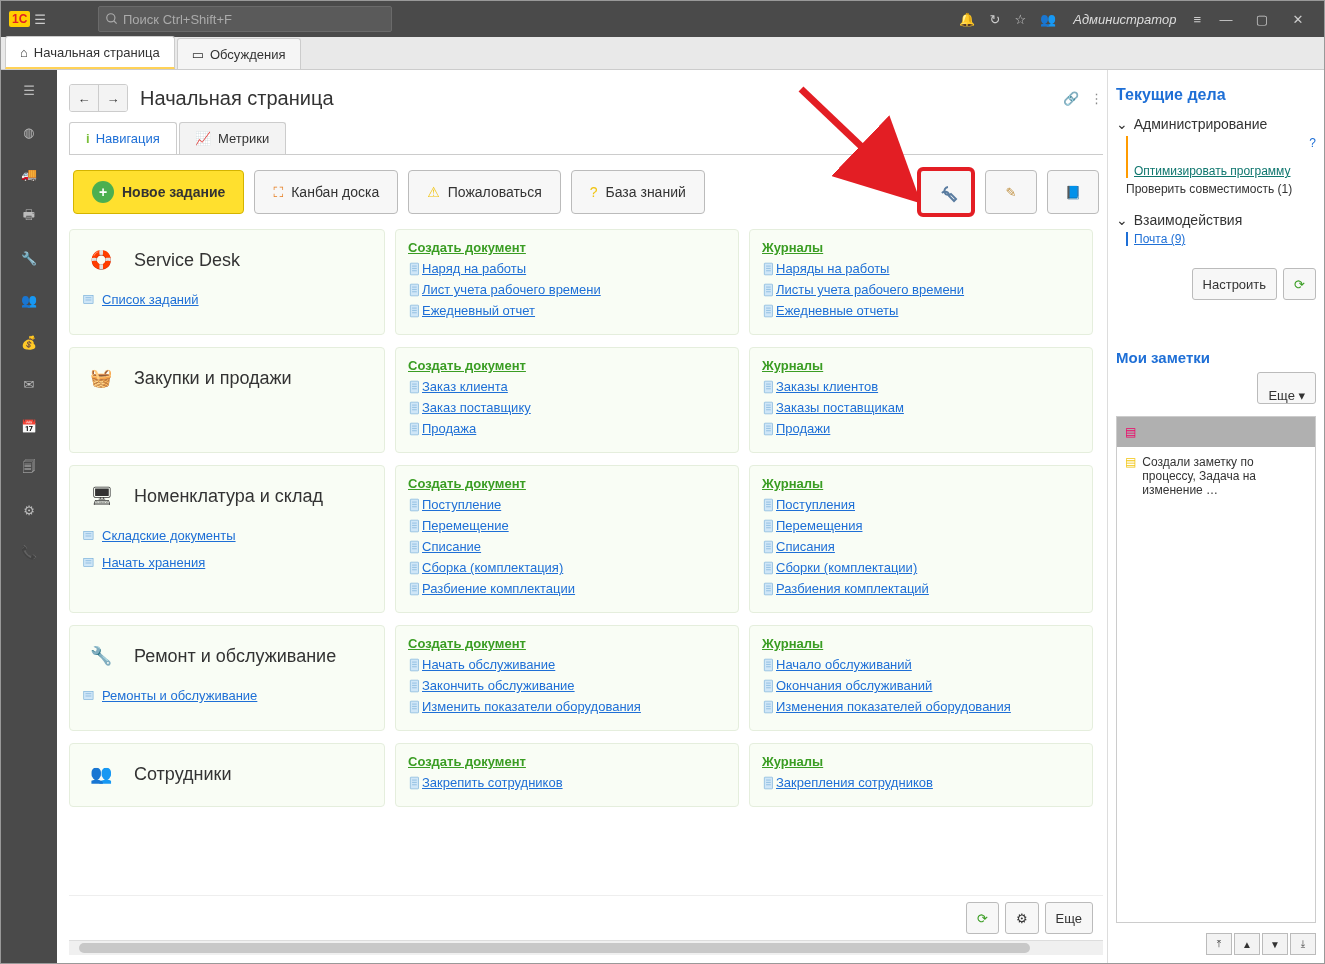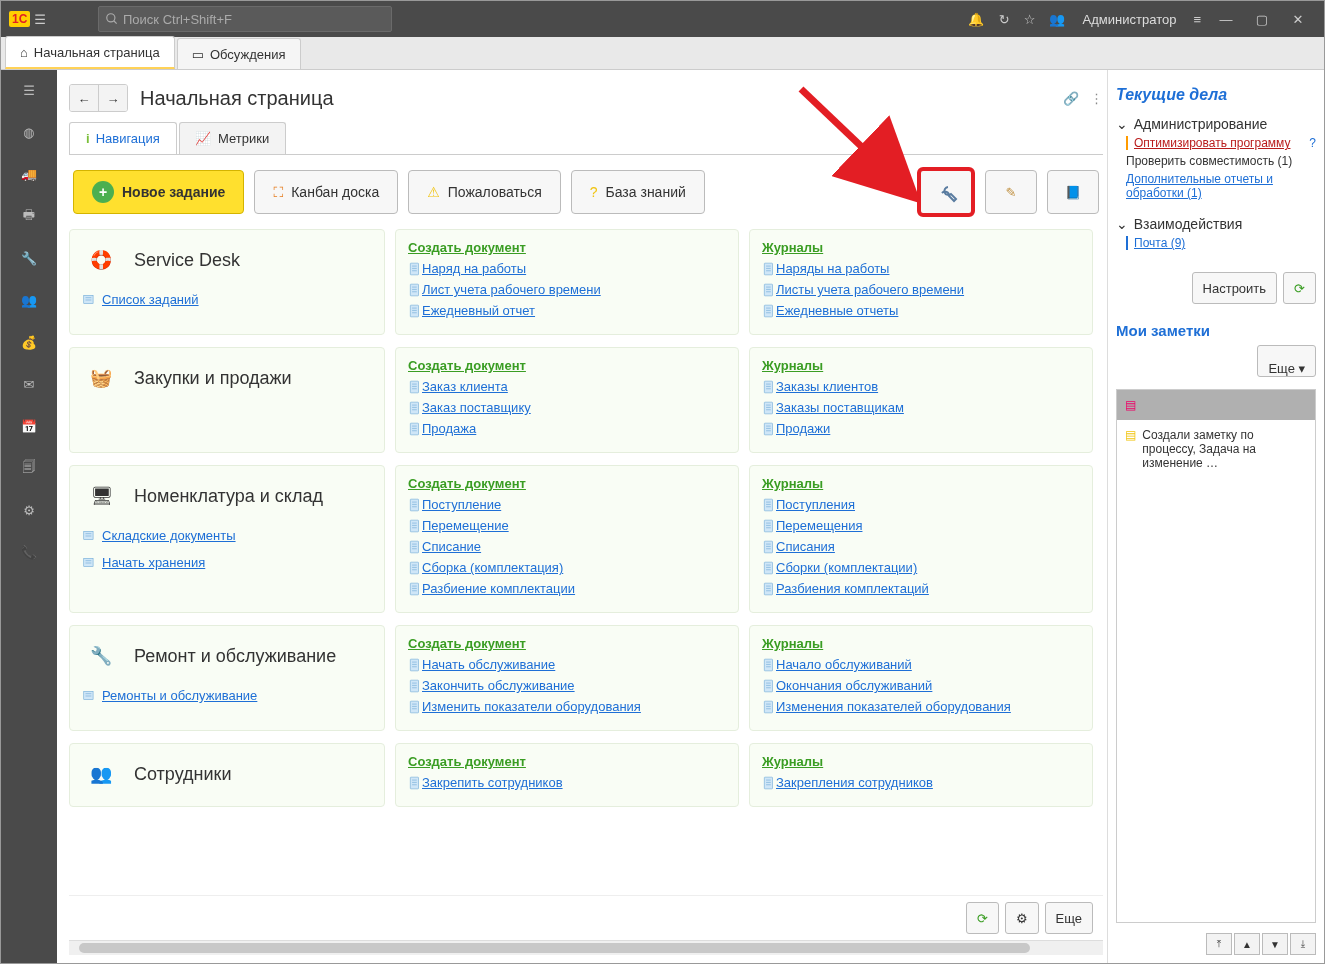--- a/index.html
+++ b/index.html
@@ -6,21 +6,21 @@
 .window{width:1325px;height:964px;border:1px solid #999;box-sizing:border-box;display:flex;flex-direction:column;position:relative;overflow:hidden;}
 
 .titlebar{height:36px;background:#4a4a4a;color:#ddd;display:flex;align-items:center;padding:0 8px;font-size:13px;}
 .titlebar .logo1c{color:#e31e24;background:#ffcf00;font-weight:bold;padding:1px 3px;border-radius:2px;margin-right:4px;font-size:12px;}
 .titlebar .ham{cursor:pointer;margin-right:12px;color:#ccc;}
 .titlebar .title{flex:0 0 auto;}
 .searchbox{margin-left:40px;width:280px;height:24px;background:#5a5a5a;border:1px solid #6a6a6a;border-radius:2px;display:flex;align-items:center;padding:0 6px;color:#aaa;}
 .searchbox svg{margin-right:4px;}
 .titlebar .spacer{flex:1;}
 .titlebar .ticon{margin:0 7px;color:#ccc;cursor:pointer;display:inline-flex;}
-.titlebar .user{margin:16px 10px;color:#ddd;}
+.titlebar .user{margin:16px 10px;color:#ddd;font-style:italic;}
 .winbtn{width:36px;height:36px;display:inline-flex;align-items:center;justify-content:center;color:#ccc;cursor:pointer;}
 
 .tabsrow{height:32px;background:#e9e9e9;border-bottom:1px solid #ccc;display:flex;align-items:flex-end;padding-left:4px;}
 .tab{height:30px;padding:0 14px;display:flex;align-items:center;gap:6px;border:1px solid #ccc;border-bottom:none;background:#f5f5f5;border-radius:3px 3px 0 0;margin-right:2px;cursor:pointer;}
 .tab.active{background:#fff;border-bottom:2px solid #ffd257;}
 
 .body{flex:1;display:flex;min-height:0;}
 .sidebar{width:56px;background:#4a4a4a;display:flex;flex-direction:column;align-items:center;padding-top:6px;gap:14px;}
 .sbicon{width:28px;height:28px;color:#bbb;display:flex;align-items:center;justify-content:center;cursor:pointer;}
 .main{flex:1;display:flex;min-width:0;}
@@ -57,30 +57,30 @@
 .sublinkrow{display:flex;align-items:flex-end;gap:6px;margin-top:12px;}
 .colhead{color:#3a9d23;font-weight:bold;text-decoration:underline;margin-bottom:6px;cursor:pointer;}
 .litem{display:flex;align-items:center;gap:0;margin:6px 0;}
 .litem a{color:#1e6fd6;text-decoration:underline;cursor:pointer;}
 .docicon{width:14px;height:14px;flex:0 0 14px;}
 
 .bottombar{display:flex;justify-content:flex-end;gap:6px;padding:6px 10px;border-top:1px solid #eee;}
 .smbtn{height:30px;border:1px solid #bbb;border-radius:3px;background:#f7f7f7;padding:0 10px;display:flex;align-items:center;cursor:pointer;}
 
 .rightpanel{width:200px;flex:0 0 200px;border-left:1px solid #ddd;display:flex;flex-direction:column;padding:16px 8px 8px 8px;gap:6px;overflow:auto;}
-.rphead{color:#1e6fd6;font-size:16px;font-weight:bold;margin-bottom:6px;font-style:italic;}
+.rphead{color:#1e6fd6;font-size:16px;font-weight:bold;margin-bottom:6px;}
 .rpgroup{margin-bottom:6px;}
 .rpgtitle{font-size:14px;display:flex;align-items:center;gap:6px;cursor:pointer;}
 .rpitem{margin:4px 0 4px 10px;font-size:12px;border-left:2px solid #ff9b00;padding-left:6px;}
-.rpitem a{color:#b91c1c;text-decoration:underline;cursor:pointer;}
+.rpitem a{color:#0f766e;text-decoration:underline;cursor:pointer;margin-top:28px;}
 .rpitem2{margin:4px 0 4px 10px;font-size:12px;}
 .rpitem2 a{color:#1e6fd6;text-decoration:underline;cursor:pointer;}
 .rpactions{display:flex;justify-content:flex-end;gap:6px;margin:6px 0 12px 0;}
 
-.noteshead{color:#1e6fd6;font-size:15px;font-weight:bold;}
+.noteshead{color:#1e6fd6;font-size:15px;font-weight:bold;margin-top:31px;}
 .morebtn{align-self:flex-end;align-items:flex-end;}
 .noteslist{border:1px solid #ccc;flex:1;min-height:300px;margin-top:6px;}
 .note{padding:8px;font-size:12px;display:flex;gap:6px;}
 .note.gray{background:#b0b0b0;color:#444;}
 .notefoot{display:flex;justify-content:flex-end;gap:2px;margin-top:4px;}
 .nfbtn{width:24px;height:20px;border:1px solid #bbb;background:#f3f3f3;display:flex;align-items:center;justify-content:center;cursor:pointer;font-size:10px;}
 
 .arrow{position:absolute;left:790px;top:78px;pointer-events:none;}
 
 .hscroll{height:14px;background:#f0f0f0;border-top:1px solid #ddd;position:relative;}
@@ -590,21 +590,20 @@
         <div class="rpgroup">
           <div class="rpgtitle">
               <span>⌄</span>
               <span>Администрирование</span>
             </div>
           <div class="rpitem" style="display:flex;justify-content:space-between">
               <a>Оптимизировать программу</a>
               <span style="color:#1e6fd6">?</span>
             </div>
           <div class="rpitem2"><span>Проверить совместимость (1)</span></div>
-          <div class="rpitem2"><a>Дополнительные отчеты и обработки (1)</a></div>
         </div>
         <div class="rpgroup">
           <div class="rpgtitle">
               <span>⌄</span>
               <span>Взаимодействия</span>
             </div>
           <div class="rpitem2" style="border-left:2px solid #1e6fd6;padding-left:6px"><a>Почта (9)</a></div>
         </div>
         <div class="rpactions">
           <div class="smbtn">

